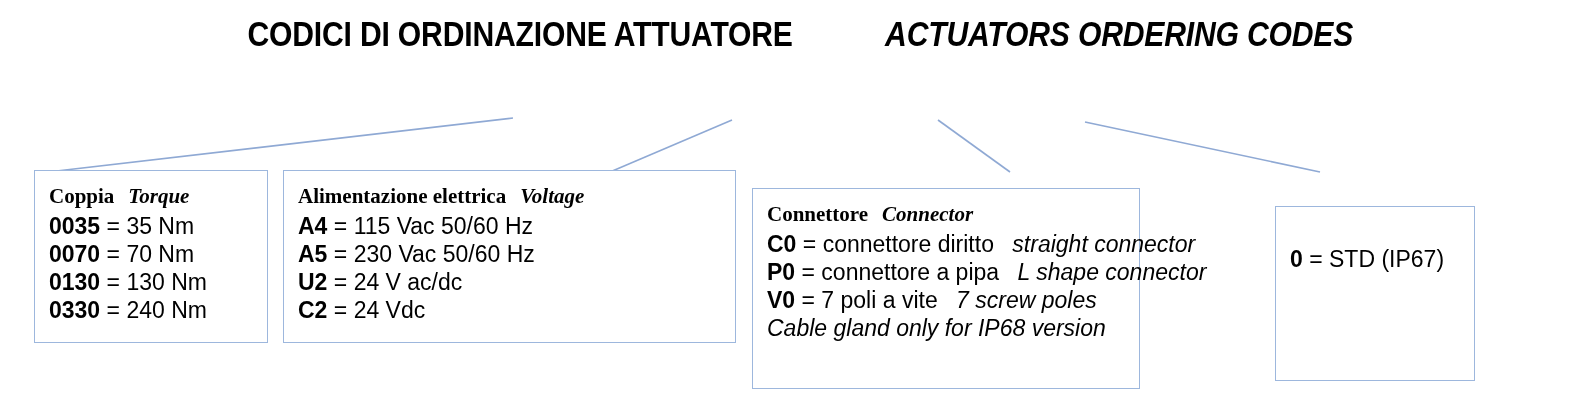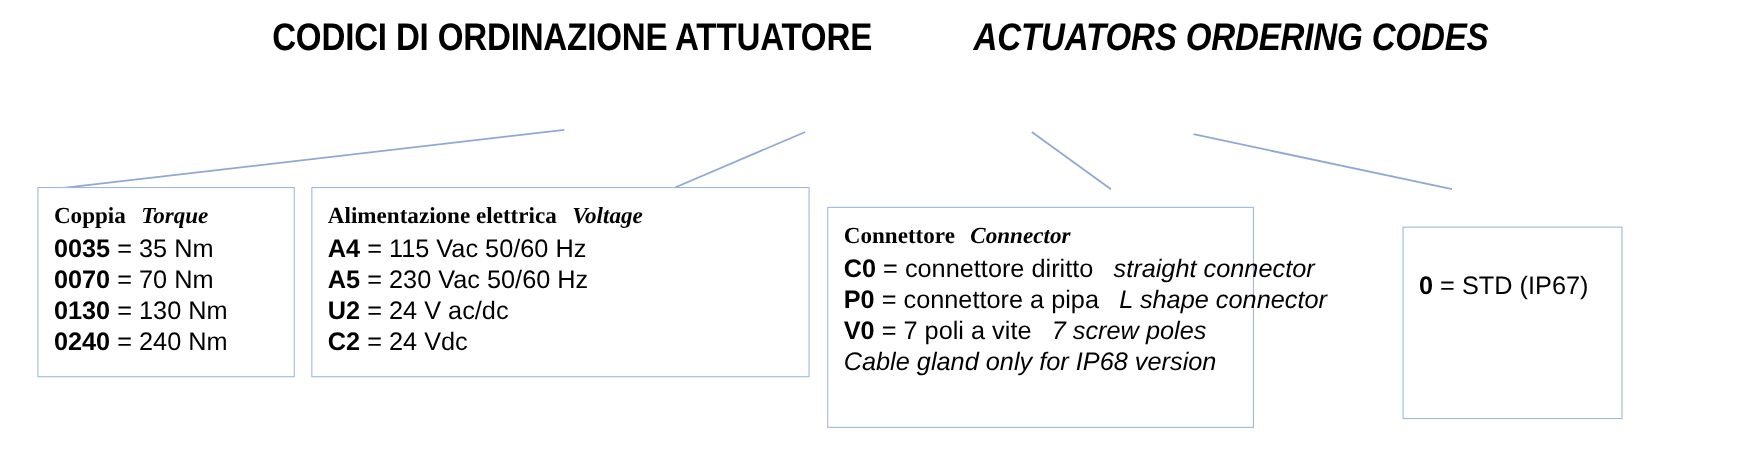--- a/index.html
+++ b/index.html
@@ -162,21 +162,21 @@
         <span class="code">0070</span>
         <span class="eq"> = </span>
         <span class="val">70 Nm</span>
       </div>
       <div class="row">
         <span class="code">0130</span>
         <span class="eq"> = </span>
         <span class="val">130 Nm</span>
       </div>
       <div class="row">
-        <span class="code">0240</span>
+        <span class="code">0330</span>
         <span class="eq"> = </span>
         <span class="val">240 Nm</span>
       </div>
     </div>
   </div>
 
   <div class="box" style="left:283px; top:170px; width:453px; height:173px;">
     <div class="box-inner">
       <div class="box-title">
         <span class="it">Alimentazione elettrica</span><span class="en">Voltage</span>

